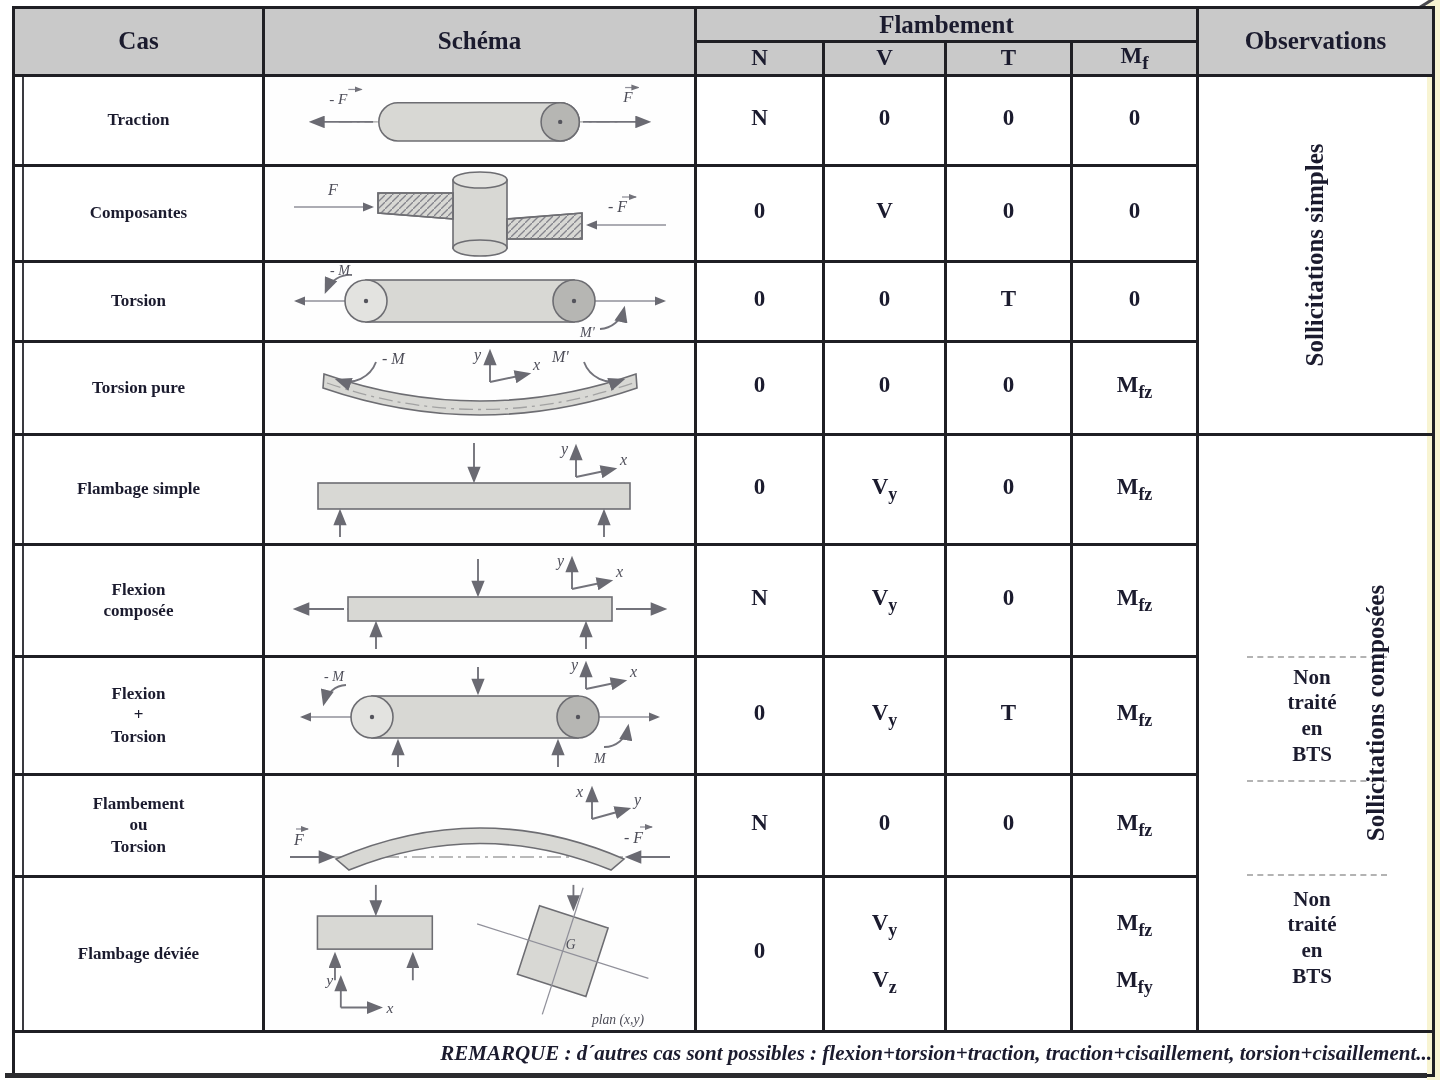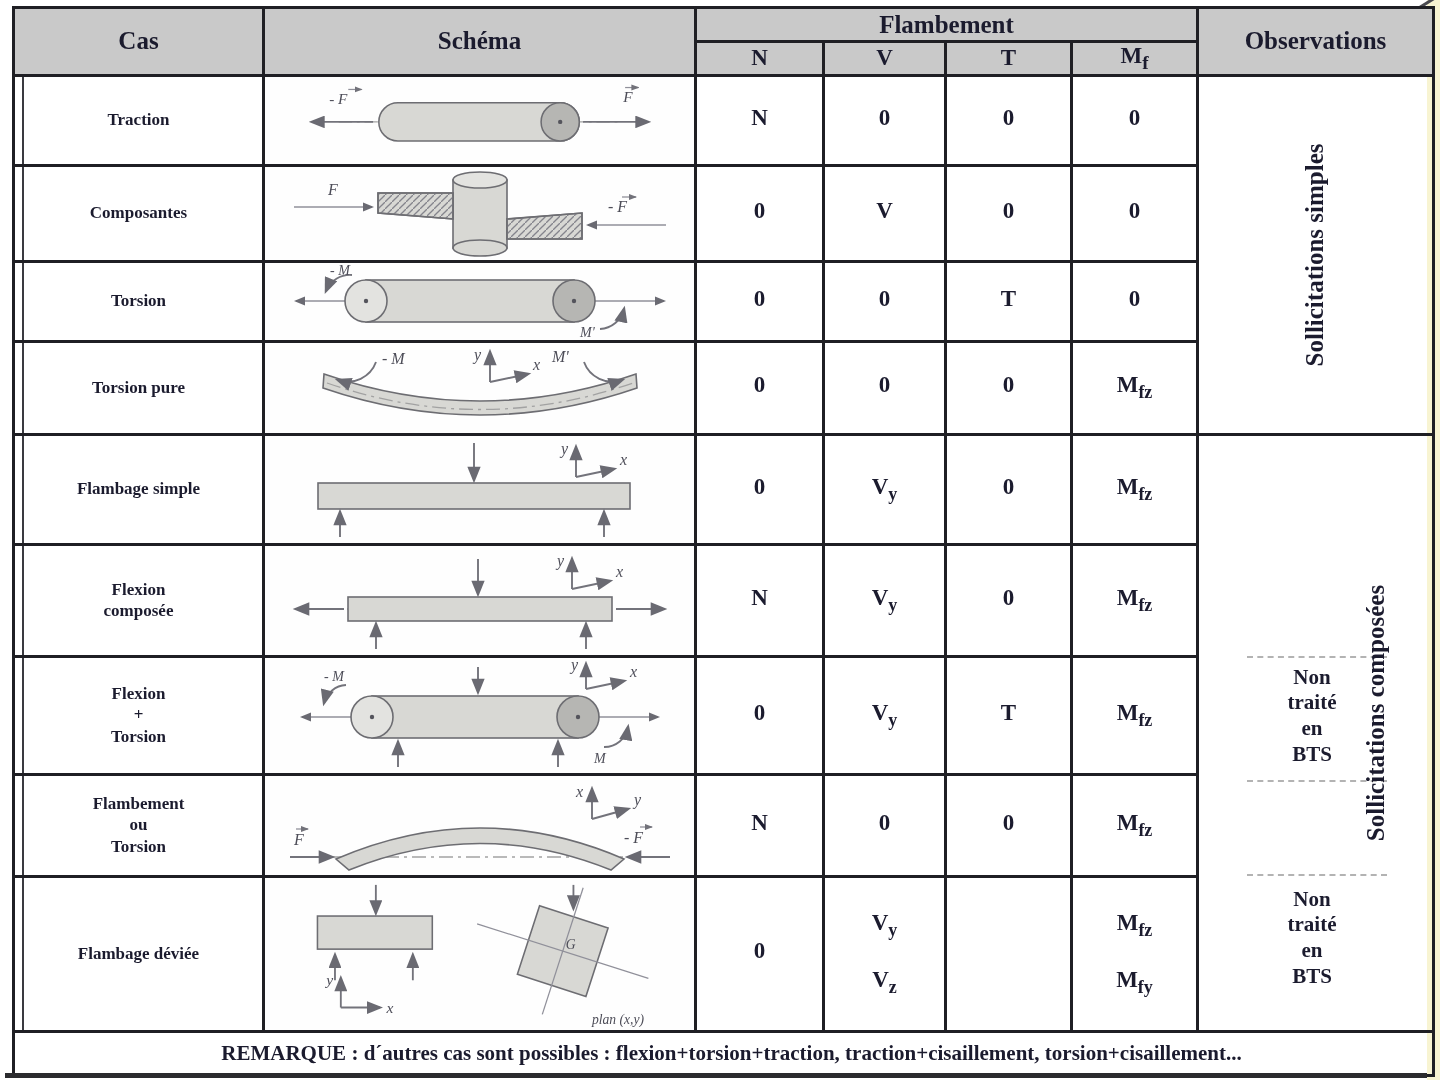--- a/index.html
+++ b/index.html
@@ -47,21 +47,21 @@
   td.obs{position:relative;padding:0;}
   .obs-fill{position:absolute;left:0;top:0;right:0;bottom:0;margin-left:44px;}
   .vwrap{position:absolute;left:0;top:0;right:0;bottom:0;display:flex;align-items:center;justify-content:center;}
   .vtext{display:inline-block;transform:rotate(-90deg);white-space:nowrap;font-weight:bold;font-size:25px;}
   .vcomp-wrap{position:absolute;right:8px;top:0;bottom:40px;width:96px;display:flex;align-items:center;justify-content:center;}
   .dash{position:absolute;left:4px;width:140px;border-top:2px dashed #b3b3b3;}
   .d1{top:220px;} .d2{top:344px;} .d3{top:438px;}
   .nt{position:absolute;left:10px;width:118px;font-weight:bold;font-size:21px;line-height:1.23;white-space:pre-line;text-align:center;}
   .nt1{top:229px;} .nt2{top:451px;}
 
-  td.remark{font-weight:bold;font-size:21px;text-align:center;padding-left:16px;}
+  td.remark{font-style:italic;font-weight:bold;font-size:21px;text-align:right;padding-left:16px;}
 </style>
 </head>
 <body>
 
 <svg width="0" height="0" style="position:absolute" aria-hidden="true">
   <defs>
     <marker id="ah" viewBox="0 0 10 8" markerWidth="9" markerHeight="7" refX="8" refY="4" orient="auto">
       <path d="M0,0 L10,4 L0,8 z" fill="#6a6a72"></path>
     </marker>
     <marker id="ahs" viewBox="0 0 8 6" markerWidth="6.5" markerHeight="5" refX="7" refY="3" orient="auto">

